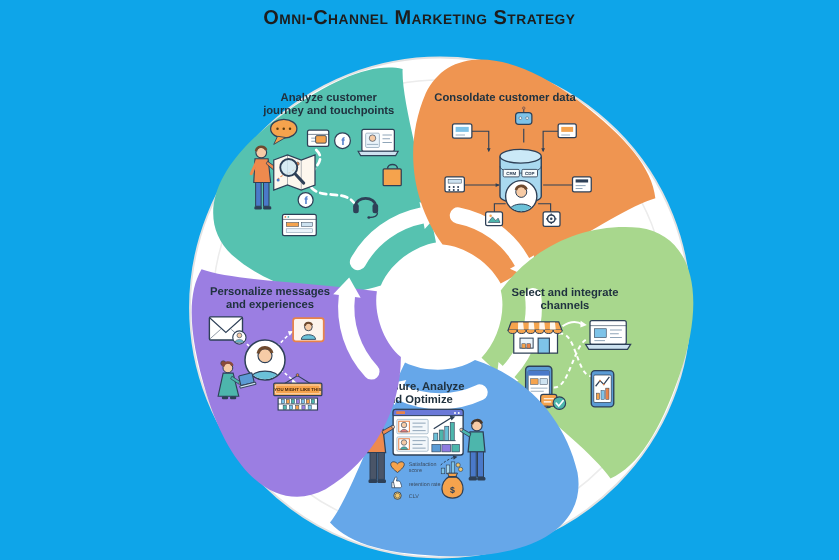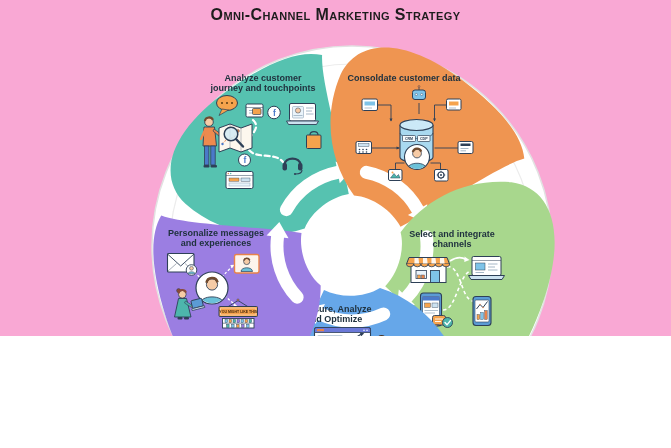--- a/index.html
+++ b/index.html
@@ -1,16 +1,16 @@
 <!DOCTYPE html>
 <html><head>
 <meta charset="utf-8">
 <style>
   html,body { margin:0; padding:0; background:#ffffff; font-family:"Liberation Sans",sans-serif; }
-  .stage { position:relative; width:671px; height:336px; background:#f9a8d4; overflow:hidden; }
+  .stage { position:relative; width:671px; height:448px; background:#0ea5e9; overflow:hidden; }
   .title { position:absolute; top:6px; left:0; right:0; text-align:center;
            font-weight:bold; font-size:16px; letter-spacing:.4px; color:#1d1d1d;
            font-variant:small-caps; }
   svg { position:absolute; top:0; left:0; }
   .seg-label { font-size:9px; font-weight:bold; fill:#20323f; text-anchor:middle; }
   .petal { stroke:none; }
   .flow-arrow { stroke:#ffffff; stroke-width:13; fill:none; stroke-linecap:round; }
   .flow-head { fill:#ffffff; }
   .tiny { font-size:4.3px; fill:#3a4a5e; }
   .chip-text { font-size:3.6px; font-weight:bold; fill:#2E4057; text-anchor:middle; }

